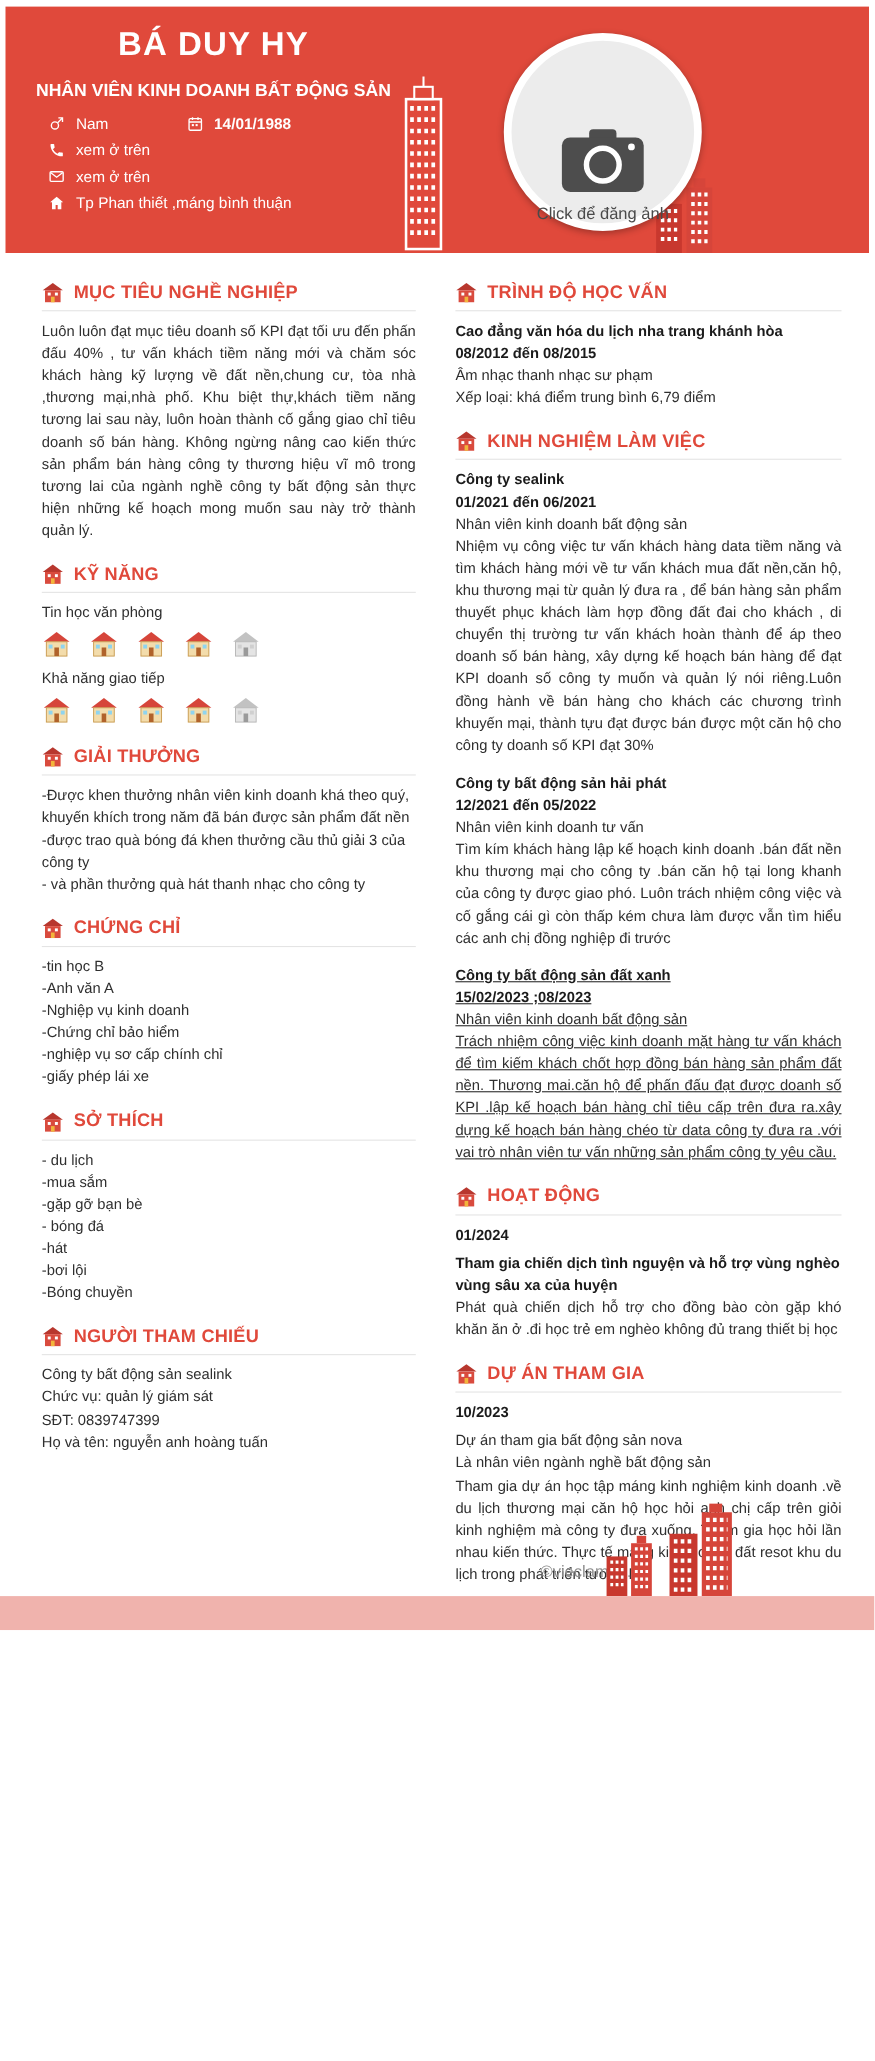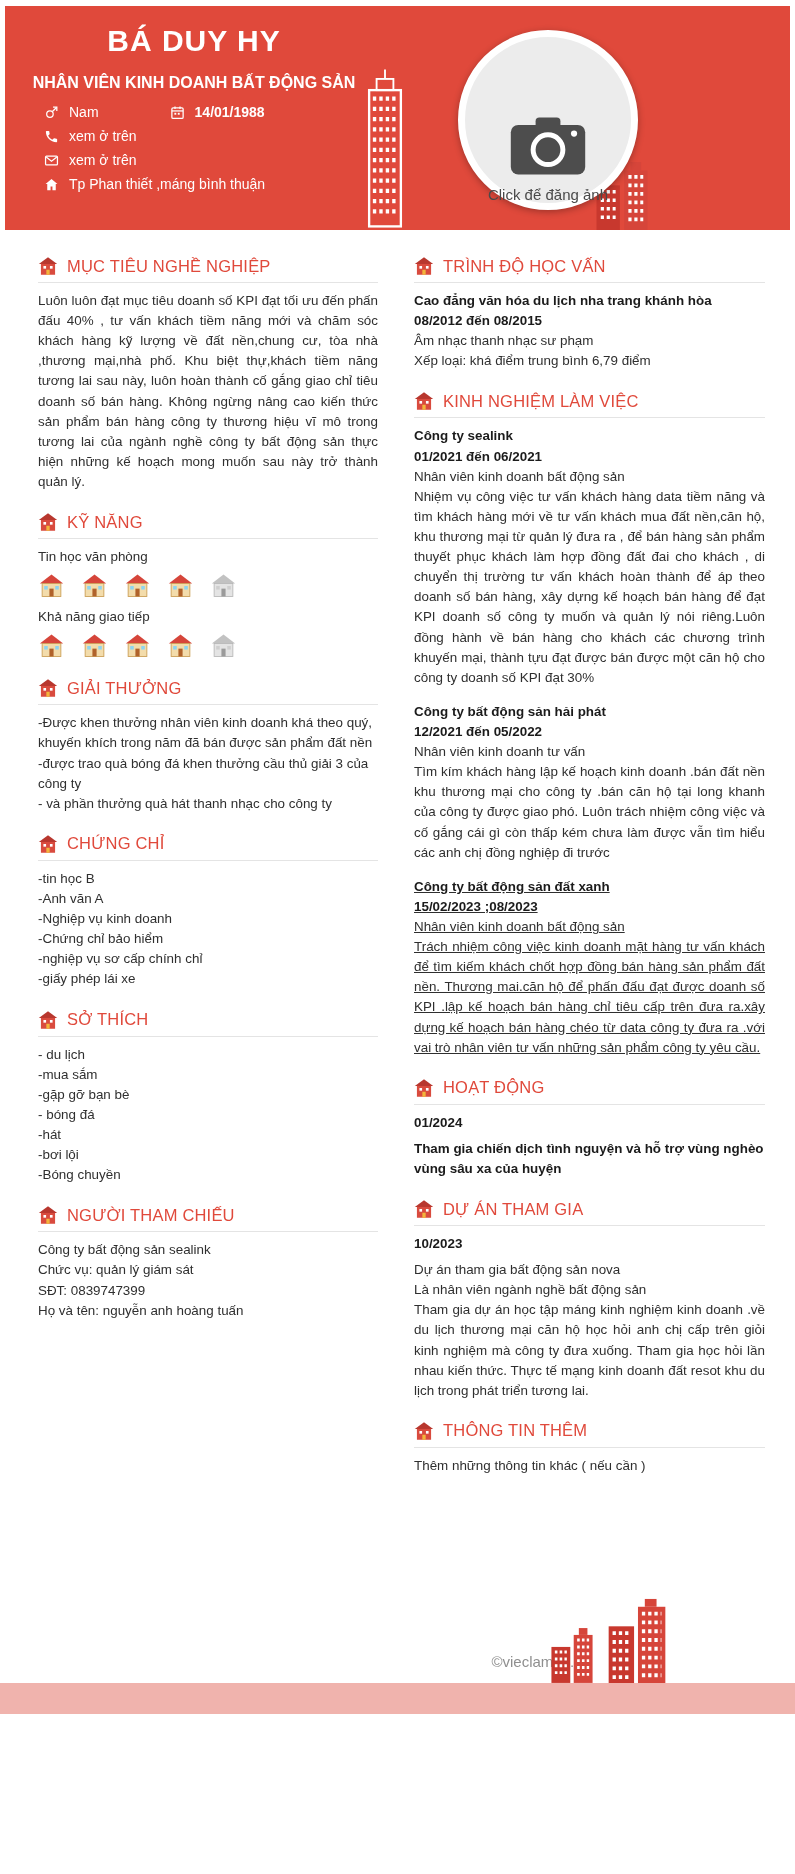--- a/index.html
+++ b/index.html
@@ -5,21 +5,21 @@
   :root{
     --primary:#e0493b;
     --primary-dark:#b8372e;
     --bar:#f0b3ad;
     --text:#2f2f2f;
   }
   *{box-sizing:border-box;}
   html,body{margin:0;padding:0;}
   body{width:795px;background:#fff;color:var(--text);
        font-family:"Liberation Sans","DejaVu Sans",sans-serif;}
-  .page{position:relative;width:795px;height:1714px;background:#fff;overflow:hidden;}
+  .page{position:relative;width:795px;height:1482px;background:#fff;overflow:hidden;}
 
   
   .header{position:relative;margin:6px 5px 0;height:224px;background:var(--primary);color:#fff;}
   .header-left{position:absolute;left:24px;top:18px;width:330px;}
   .name{font-size:30px;font-weight:bold;letter-spacing:1px;text-align:center;margin:0;}
   .role-title{font-size:16px;font-weight:bold;text-align:center;margin-top:16px;white-space:nowrap;}
   .info{margin-top:12px;padding-left:14px;font-size:14px;}
   .info-row{display:flex;align-items:center;margin-top:8px;}
   .pair{display:flex;align-items:center;gap:9px;}
   .pair + .pair{margin-left:70px;font-weight:bold;}
@@ -37,21 +37,21 @@
   .header-buildings{position:absolute;left:586px;bottom:0;z-index:1;line-height:0;}
 
   
   .columns{display:flex;gap:36px;padding:26px 30px 0 38px;}
   .col-left{flex:0 0 340px;width:340px;}
   .col-right{flex:1;min-width:0;}
 
   .sec{margin-bottom:20px;}
   .sec-head{display:flex;align-items:center;gap:9px;border-bottom:1px solid #e4e4e4;padding-bottom:6px;}
   .sec-icon{display:inline-flex;line-height:0;}
-  .sec-title{color:var(--primary);font-size:16.5px;font-weight:normal;margin:0;letter-spacing:.2px;}
+  .sec-title{color:var(--primary);font-size:16.5px;font-weight:bold;margin:0;letter-spacing:.2px;}
   .sec-body{padding-top:8px;font-size:13.4px;line-height:1.5;}
   .just{text-align:justify;}
   .line{margin:0;}
   .b{font-weight:bold;color:#1b1b1b;margin:0;}
   .job{margin-bottom:14px;}
   .job:last-child{margin-bottom:0;text-decoration:underline;}
   .gap-top{margin-top:6px;}
 
   
   .skill{margin-bottom:9px;}
@@ -479,20 +479,21 @@
     <rect x="6.5" y="12" width="3.2" height="3.2" fill="#ffffff"></rect>
     <rect x="14.3" y="12" width="3.2" height="3.2" fill="#ffffff"></rect>
     <rect x="10" y="16.5" width="4" height="6" fill="#f2b53c"></rect>
   </svg>
 </span>
           <h3 class="sec-title">HOẠT ĐỘNG</h3>
         </div>
         <div class="sec-body">
           <p class="line b">01/2024</p>
           <p class="line b gap-top">Tham gia chiến dịch tình nguyện   và hỗ trợ vùng nghèo vùng sâu xa của huyện</p>
+          <p class="line just">Phát quà chiến dịch hỗ trợ cho đồng bào còn gặp khó khăn ăn ở .đi học trẻ em nghèo không đủ trang thiết bị học</p>
         </div>
       </section>
 
       <section class="sec">
         <div class="sec-head">
           <span class="sec-icon">
   <svg viewBox="0 0 24 24" width="20" height="20">
     <polygon points="12,1.5 23,9.5 1,9.5" fill="#b8372e"></polygon>
     <rect x="3.5" y="9.5" width="17" height="13" fill="#d94b3e"></rect>
     <rect x="6.5" y="12" width="3.2" height="3.2" fill="#ffffff"></rect>

